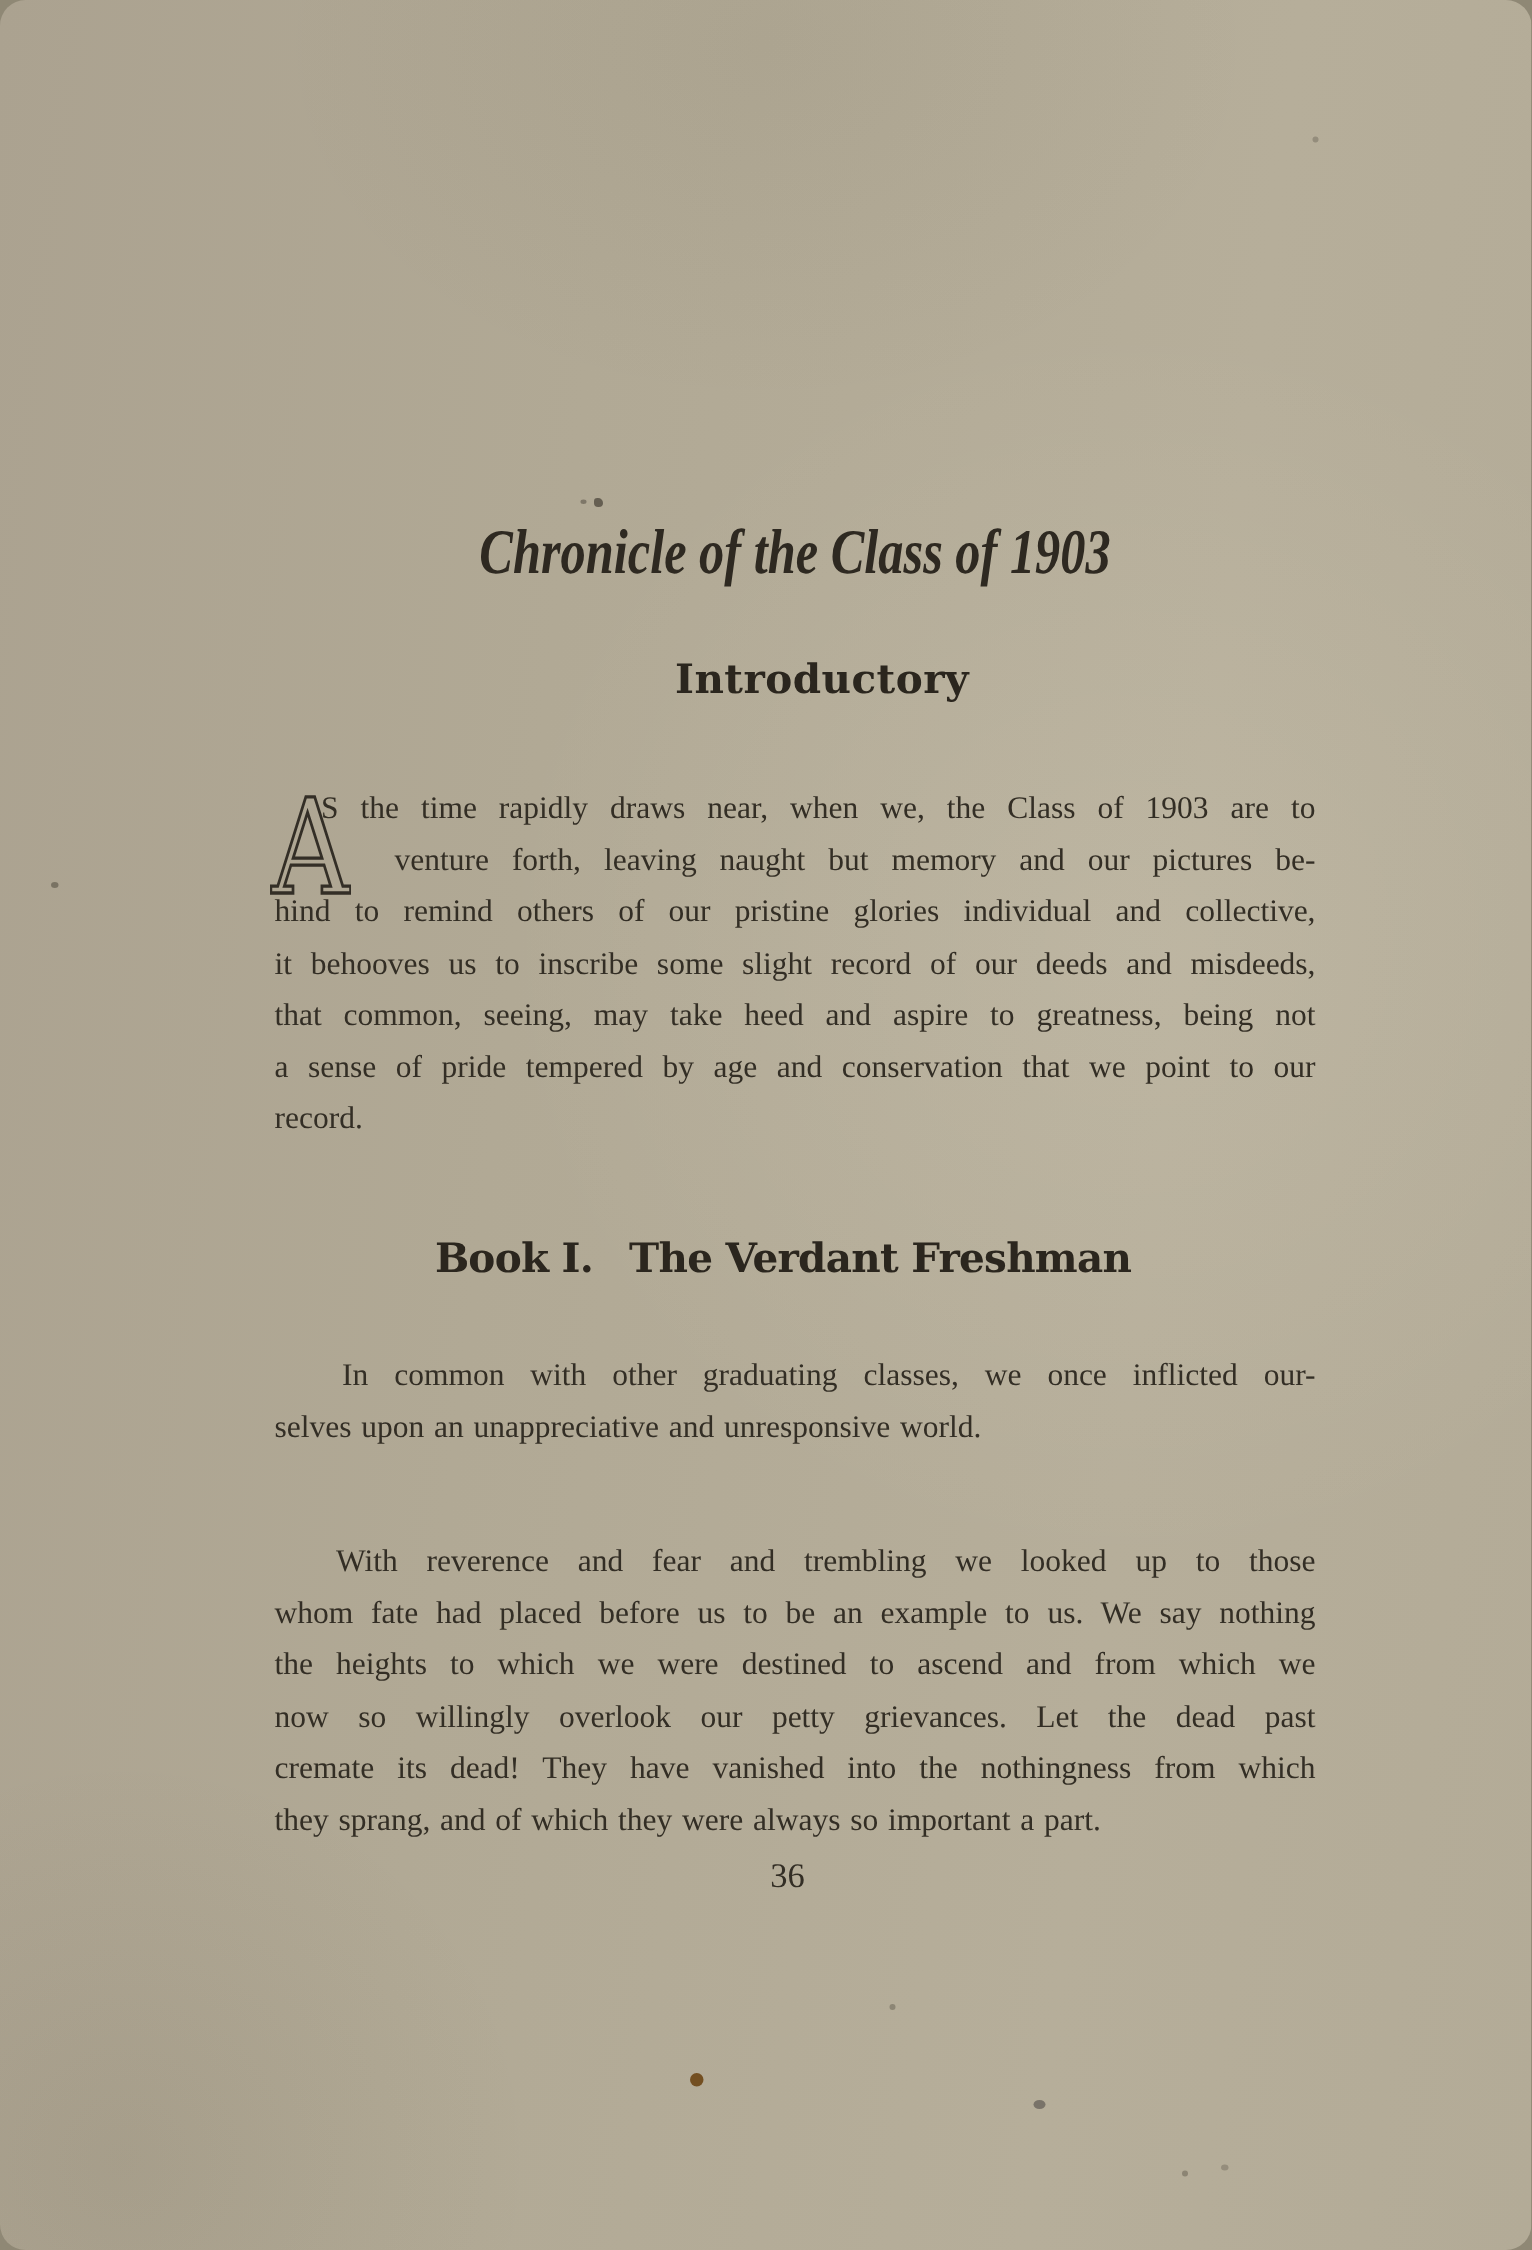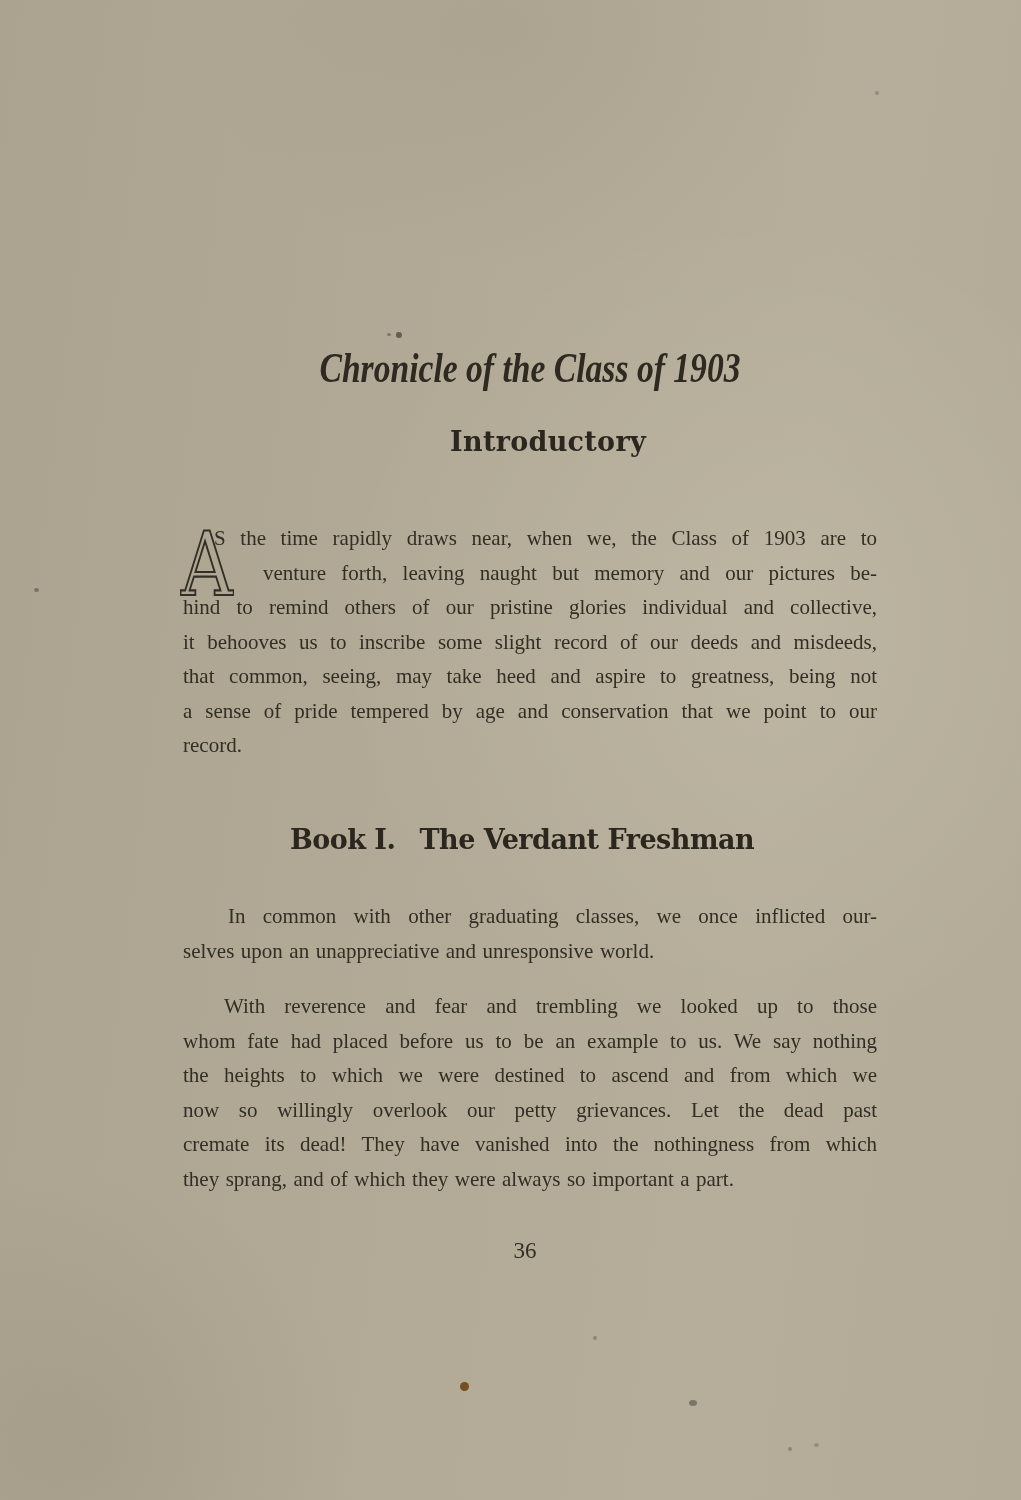--- a/index.html
+++ b/index.html
@@ -8,34 +8,35 @@
     width:1021px;height:1500px;
     margin:0 auto;
     overflow:hidden;
     background:
       radial-gradient(ellipse 60% 40% at 74% 42%, rgba(255,250,232,0.10), rgba(255,250,232,0) 70%),
       radial-gradient(ellipse 45% 30% at 8% 96%, rgba(55,45,25,0.07), rgba(55,45,25,0) 60%),
       radial-gradient(ellipse 50% 25% at 50% 2%, rgba(60,52,35,0.05), rgba(60,52,35,0) 65%),
       linear-gradient(97deg, #aba290 0%, #b1a995 35%, #b6ae9a 72%, #b3ab97 100%);
     font-family:"Liberation Serif", serif;
     color:#332e25;
+    border-radius:17px;
   }
   .col{position:absolute;left:183px;width:694px;}
 
   .title{
     top:346px;text-align:center;
     font-family:"Liberation Serif", serif;
     font-style:italic;font-weight:700;
     font-size:40px;line-height:1.1;
     color:#2e2921;letter-spacing:0px;
     transform:scale(0.84,1.06);
     transform-origin:50% 50%;
   }
   .h-intro{
-    top:426px;text-align:center;
+    top:438px;text-align:center;
     font-family:"DejaVu Serif", serif;
     font-weight:700;font-size:27px;line-height:1.2;
     color:#2b261e;letter-spacing:.3px;
     transform:translateX(18px);
   }
   .h-book{
     top:824px;text-align:center;
     font-family:"DejaVu Serif", serif;
     font-weight:700;font-size:27px;line-height:1.2;
     color:#2b261e;letter-spacing:-.5px;
@@ -45,21 +46,21 @@
 
   .para{position:absolute;left:183px;width:694px;font-size:21px;line-height:34.5px;word-spacing:.06em;}
   .line{text-align:justify;text-align-last:justify;}
   .lines .line:last-child{text-align-last:left;}
 
   .para-intro{top:521px;}
   .para-intro .lines .line:nth-child(1){margin-left:31px;}
   .para-intro .lines .line:nth-child(2){margin-left:80px;}
   .para-2{top:899px;}
   .para-2 .lines .line:nth-child(1){margin-left:45px;font-family:Liberation Serif, serif;}
-  .para-3{top:989px;}
+  .para-3{top:1023px;}
   .para-3 .lines .line:nth-child(1){margin-left:41px;}
 
   .dropcap{position:absolute;left:-3px;top:2px;}
 
   .folio{
     top:1238px;text-align:center;
     font-size:23px;color:#332e25;
     transform:translateX(-5px);
   }
 

